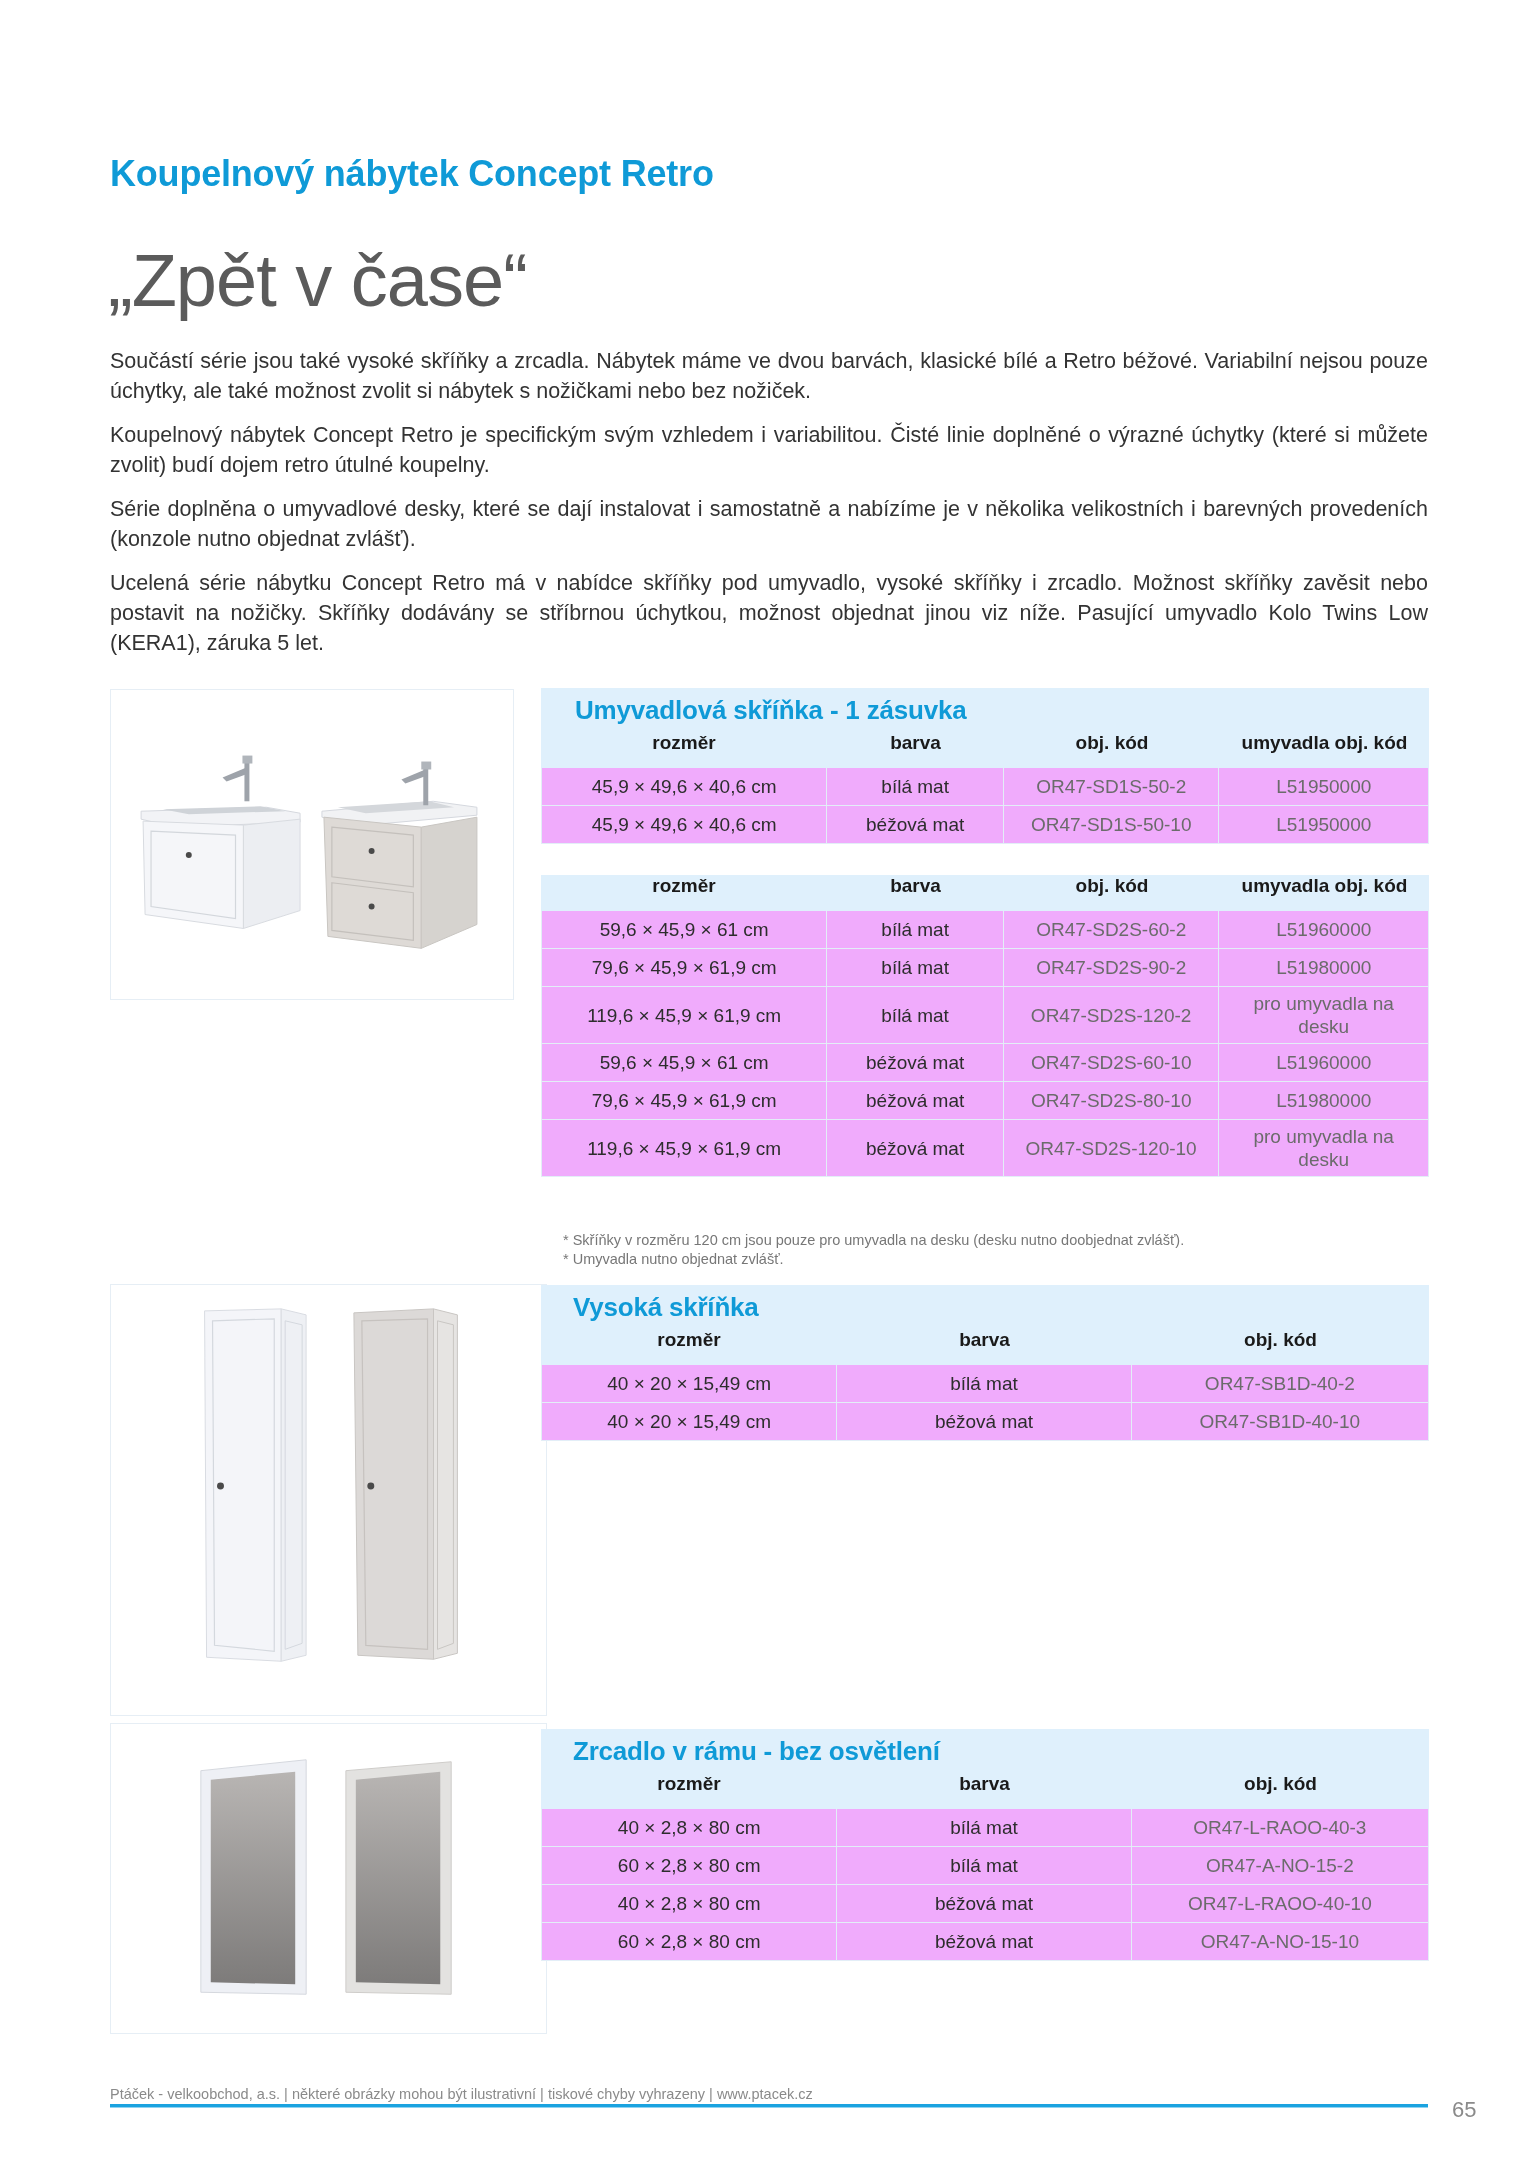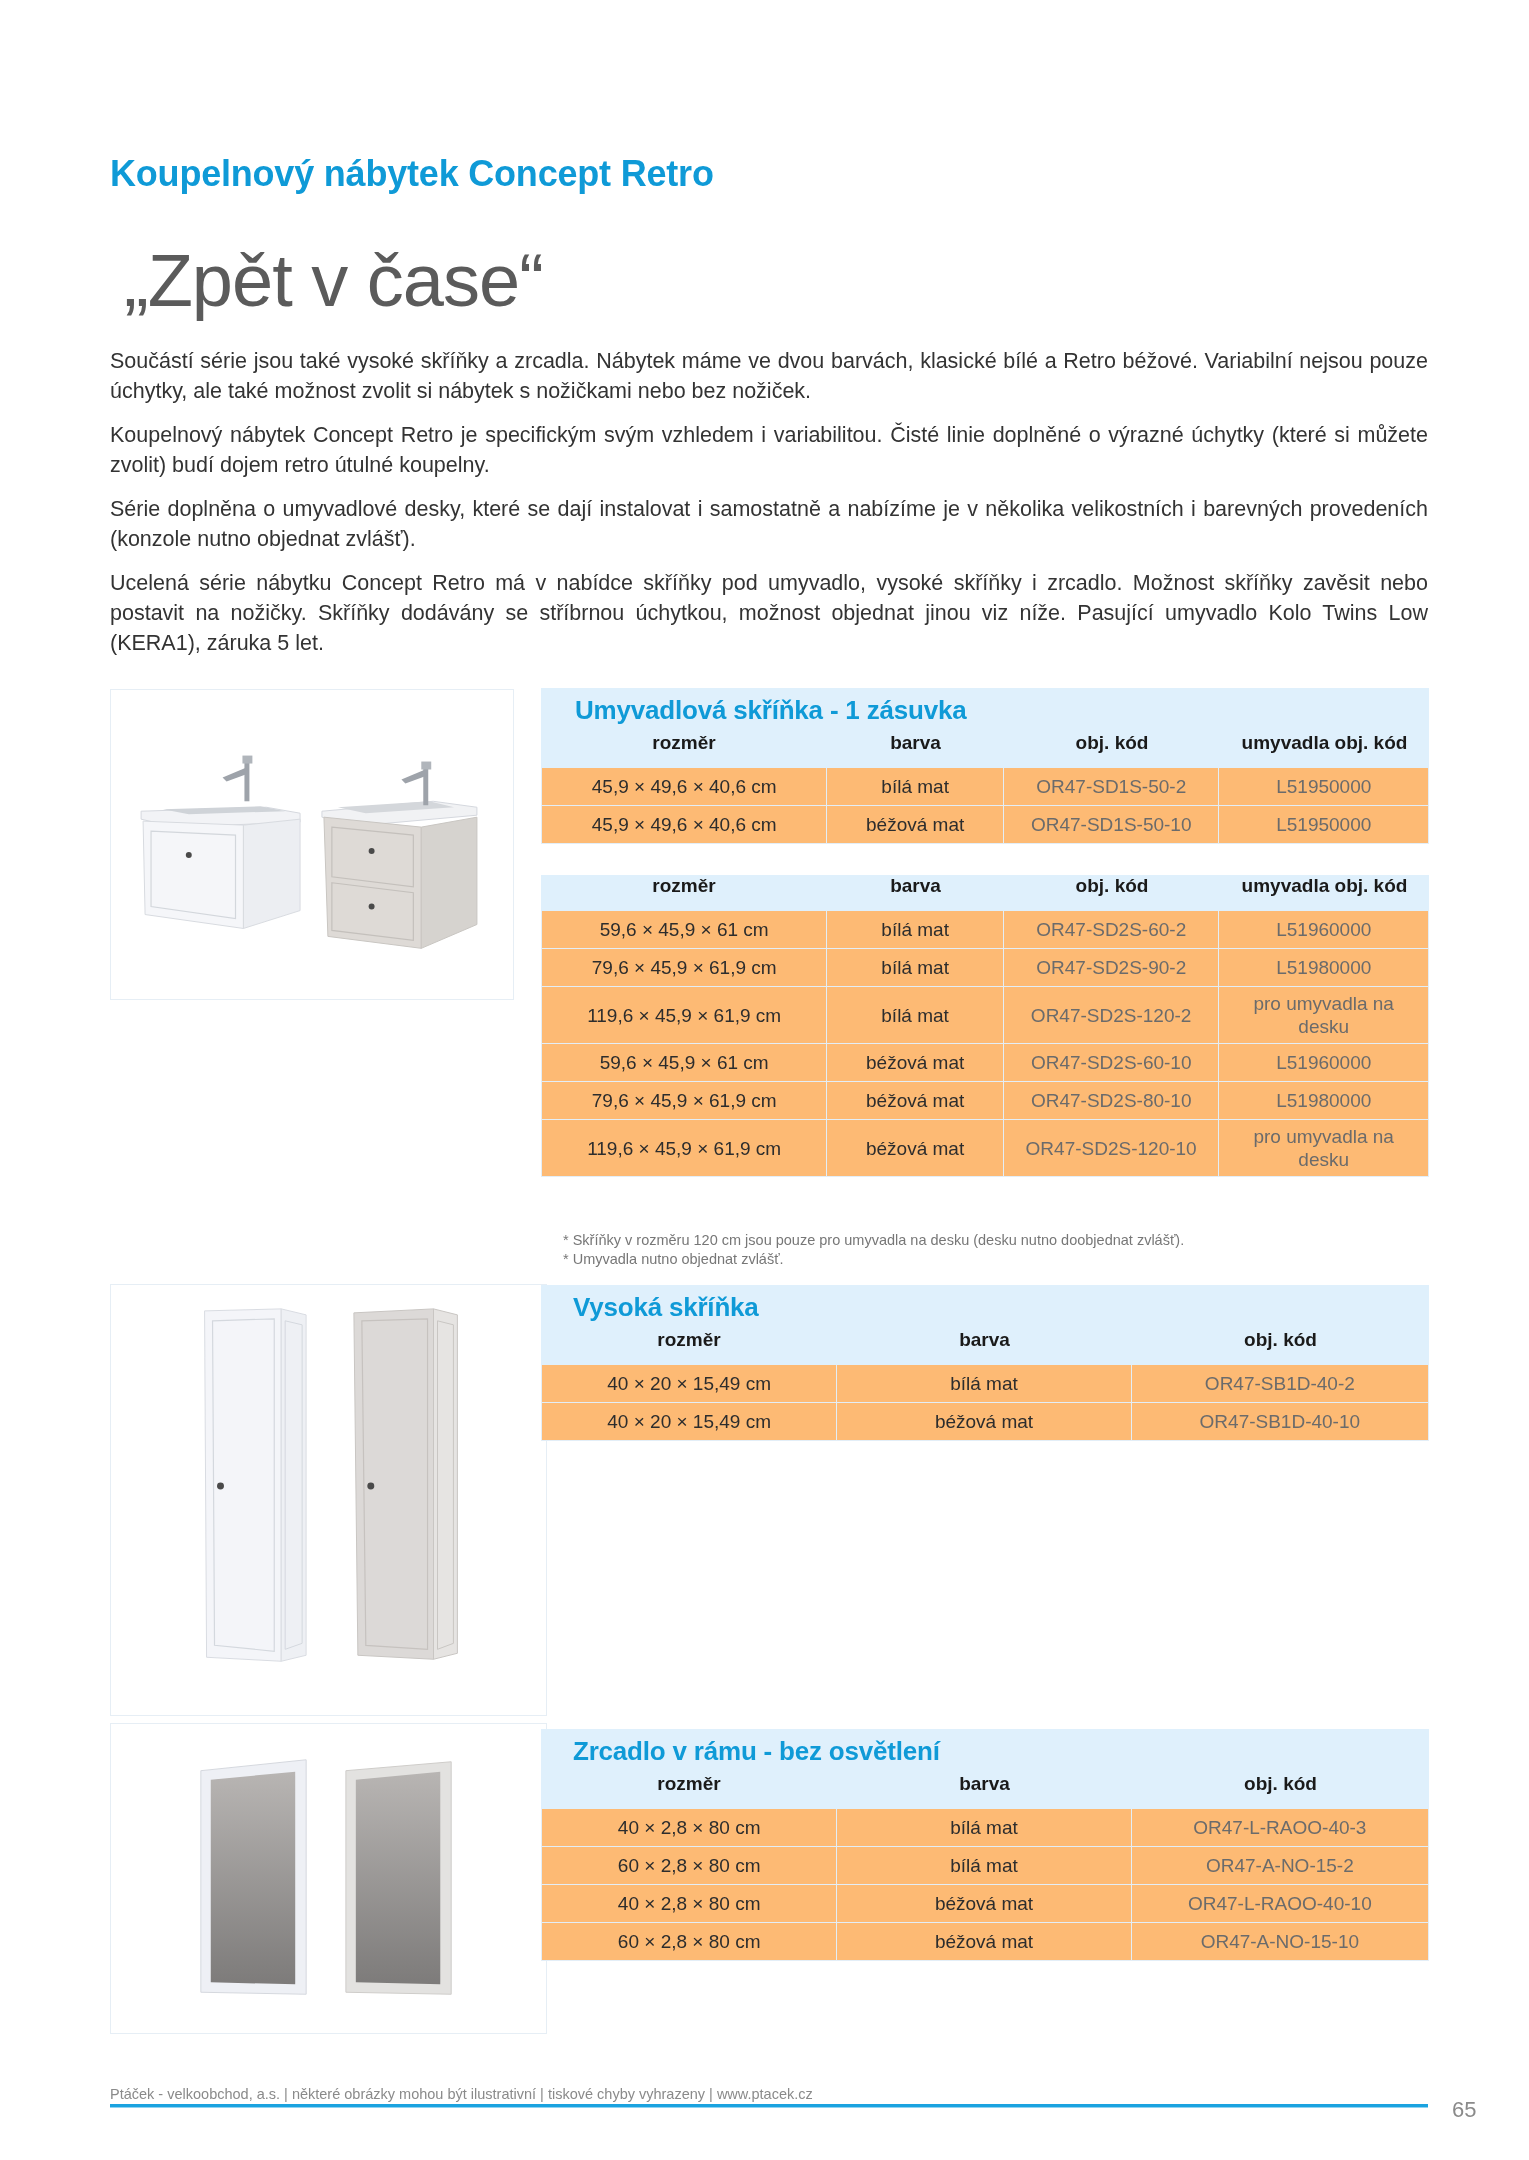--- a/index.html
+++ b/index.html
@@ -1,33 +1,33 @@
 <!DOCTYPE html>
 <html><head>
   <meta charset="utf-8">
   <style>
     * { box-sizing: border-box; margin: 0; padding: 0; }
     html, body { width: 1529px; height: 2160px; background: #ffffff; }
     body { position: relative; font-family: "Liberation Sans", sans-serif; color: #2a2a2a; overflow: hidden; }
 
     .brand-title { position: absolute; left: 110px; top: 153px; font-size: 36px; font-weight: bold; color: #0f9ad7; letter-spacing: -0.2px; }
-    .hero-title { position: absolute; left: 124px; top: 238px; font-size: 74px; font-weight: normal; color: #5b5b5b; letter-spacing: -1px; font-family: "Liberation Sans", sans-serif; }
+    .hero-title { position: absolute; left: 108px; top: 238px; font-size: 74px; font-weight: normal; color: #5b5b5b; letter-spacing: -1px; font-family: "Liberation Sans", sans-serif; }
 
     .intro { position: absolute; left: 110px; top: 346px; width: 1318px; font-size: 21.5px; line-height: 30px; color: #333; text-align: justify; }
     .intro p { margin-bottom: 14px; }
 
     .img-box { position: absolute; left: 110px; border: 1.5px solid #e6eef5; background: #fff; }
     .img-box svg { display: block; width: 100%; height: 100%; }
 
     .prod-table { position: absolute; left: 541px; width: 888px; }
     .prod-table .head { background: #dff0fc; }
     .prod-table .t-title { font-size: 26px; font-weight: bold; color: #0f9ad7; padding: 0 0 0 34px; height: 44px; line-height: 44px; letter-spacing: -0.2px; }
     .prod-table .cols { display: flex; height: 36px; }
     .prod-table .cols span { font-size: 19px; font-weight: bold; color: #1a1a1a; text-align: center; }
-    .prod-table .row { display: flex; border-bottom: 1.5px solid #e3eef7; align-items: center; background: #fdba74; }
+    .prod-table .row { display: flex; border-bottom: 1.5px solid #e3eef7; align-items: center; background: #f0abfc; }
     .prod-table .row > span { font-size: 19px; text-align: center; display: flex; align-items: center; justify-content: center; height: 100%; border-right: 1.5px solid #e3eef7; line-height: 23px; }
     .prod-table .row > span:last-child { border-right: none; }
     .prod-table .row .c-dim { color: #2d2d2d; }
     .prod-table .row .c-col { color: #2d2d2d; }
     .prod-table .row .c-code { color: #6b6b6b; }
     .prod-table .row .c-sink { color: #6b6b6b; }
     .prod-table .body { border-left: 1.5px solid #e3eef7; border-right: 1.5px solid #e3eef7; }
 
     .w4 .c1 { width: 286px; } .w4 .c2 { width: 177px; } .w4 .c3 { width: 216px; } .w4 .c4 { width: 209px; }
     .w3 .c1 { width: 296px; } .w3 .c2 { width: 295px; } .w3 .c3 { width: 297px; }

